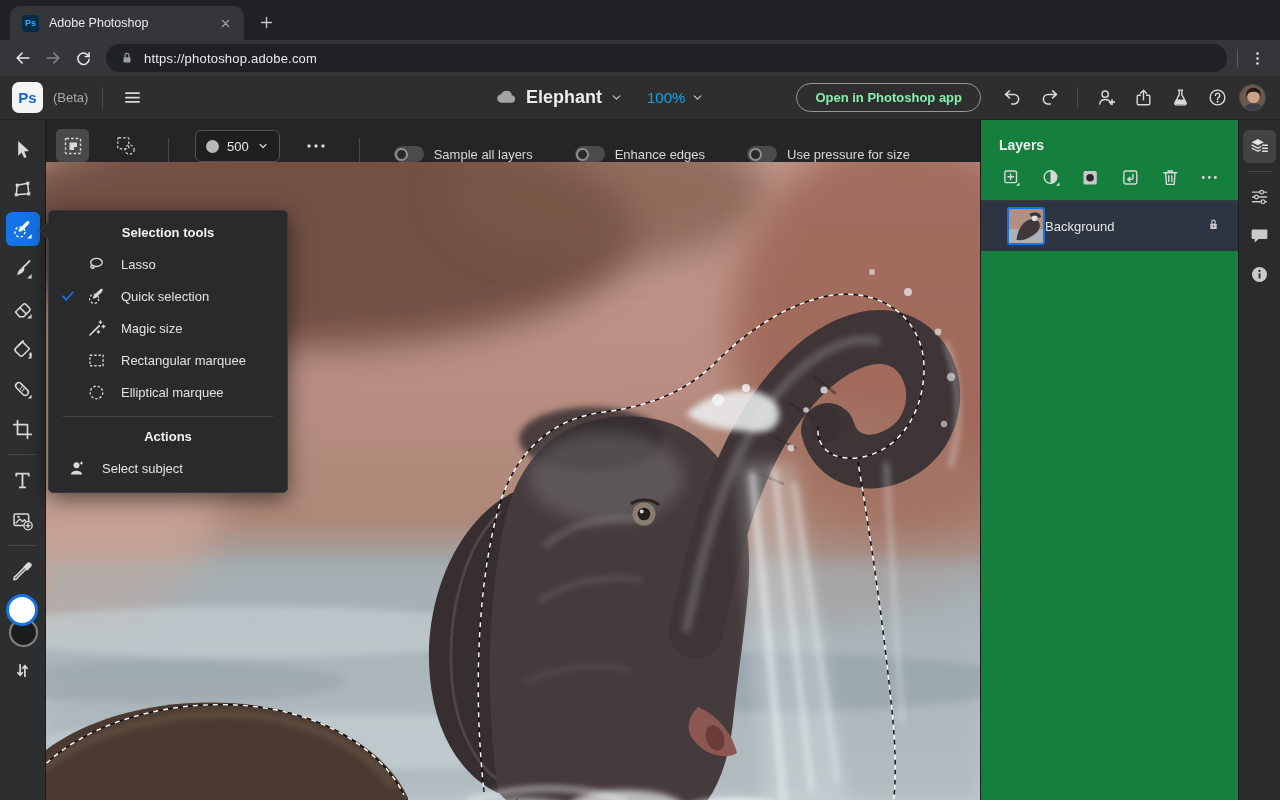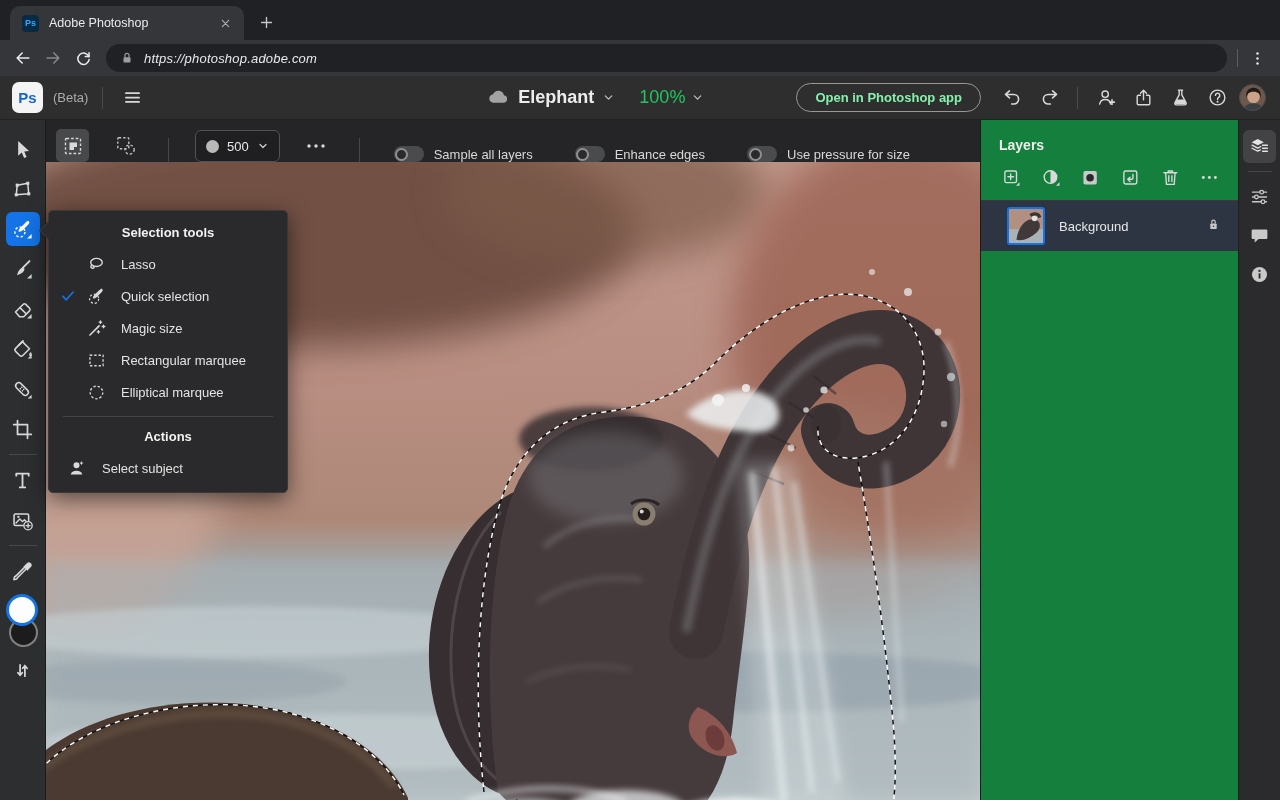--- a/index.html
+++ b/index.html
@@ -13,35 +13,35 @@
   .tab { width:234px; height:34px; background:#35363a; border-radius:10px 10px 0 0;
          display:flex; align-items:center; padding:0 10px 0 12px; }
   .tab-fav { width:17px; height:17px; border-radius:4px; background:#072a45; color:#31a8ff;
              font-size:9px; font-weight:bold; display:flex; align-items:center; justify-content:center; flex:0 0 auto;}
   .tab-title { flex:1; margin-left:10px; font-size:12.5px; color:#e8eaed; white-space:nowrap; overflow:hidden;}
   .tab-close { width:18px; height:18px; display:flex; align-items:center; justify-content:center; border-radius:50%; }
   .newtab { width:28px; height:28px; margin:0 0 4px 8px; display:flex; align-items:center; justify-content:center; border-radius:50%;}
   .toolbar { height:36px; background:#35363a; display:flex; align-items:center; padding:0 8px; flex:0 0 auto;}
   .nav-ic { width:30px; height:30px; display:flex; align-items:center; justify-content:center; border-radius:50%; flex:0 0 auto;}
   .urlpill { flex:1; height:28px; background:#202124; border-radius:14px; margin:0 6px 0 8px;
-             display:flex; align-items:center; padding:0 14px;font-style:italic; }
+             display:flex; align-items:center; padding:0 14px; }
   .url { font-size:13px; color:#e8eaed; margin-left:10px; letter-spacing:.2px;}
   .bar-div { width:1px; height:18px; background:#5a5d61; margin:0 4px; }
 
   
   .ps-header { height:44px; background:#2e2e2f; display:flex; align-items:center; padding:0 14px 0 8px; flex:0 0 auto; border-bottom:1px solid #222;}
   .ps-logo { width:31px; height:31px; background:#f4f4f4; border-radius:7px; color:#1666cb;
              font-weight:bold; font-size:15px; display:flex; align-items:center; justify-content:center; margin-left:4px;}
   .beta { color:#ababab; font-size:13px; margin-left:10px; }
   .hdr-div { width:1px; height:22px; background:#4b4b4d; margin:0 14px; }
   .iconbtn { width:30px; height:30px; display:flex; align-items:center; justify-content:center; border-radius:4px; flex:0 0 auto;}
   .doc-group { display:flex; align-items:center; gap:8px; margin-left:auto; }
   .doc-name { font-size:18px; color:#ececec; font-weight:bold; }
   .zoom-group { display:flex; align-items:center; gap:6px; margin-left:24px; }
-  .zoom-val { font-size:18px; color:#22c55e; }
+  .zoom-val { font-size:15px; color:#0ea5e9; }
   .open-btn { margin-left:92px; border:1.5px solid #979797; border-radius:999px; padding:6px 18px;
               font-size:13px; font-weight:bold; color:#86efac; background:transparent; white-space:nowrap;}
   .hdr-icons { display:flex; align-items:center; gap:7px; margin-left:16px;}
   .avatar { width:27px; height:27px; border-radius:50%; overflow:hidden; flex:0 0 auto; border:1px solid #555;}
 
   
   .mainrow { flex:1; display:flex; min-height:0; }
   .tool-rail { width:46px; background:#2d2e30; border-right:1px solid rgba(0,0,0,.4);
                display:flex; flex-direction:column; align-items:center; padding-top:12px; gap:6px; flex:0 0 auto;}
   .tbtn { width:34px; height:34px; display:flex; align-items:center; justify-content:center; border-radius:6px; flex:0 0 auto;}
@@ -96,21 +96,21 @@
   
   .layers-panel { width:258px; background:#15803d; border-left:1px solid #1c1c1e; display:flex;
                   flex-direction:column; flex:0 0 auto;}
   .lp-title { font-size:14px; font-weight:bold; color:#ececec; padding:17px 18px 12px 18px;}
   .lp-iconrow { display:flex; align-items:center; gap:19px; padding:2px 18px 12px 20px;}
   .lp-iconrow svg { width:21px; height:21px; }
   .lp-div { height:1px; background:#3a3a3c; }
   .layer-row { height:50px; display:flex; align-items:center; background:#2c3541; padding:0 16px 0 26px;}
   .layer-thumb { width:38px; height:38px; border:2px solid #1473e6; border-radius:3px; overflow:hidden; flex:0 0 auto;}
   .layer-thumb svg { display:block; width:100%; height:100%; }
-  .layer-name { flex:1; margin-left:14px; font-size:13px; color:#e6e6e6; }
+  .layer-name { flex:1; font-size:13px; color:#e6e6e6; }
   .layer-lock svg { width:17px; height:17px; }
 
   
   .right-rail { width:42px; background:#2b2b2d; border-left:1px solid #1f1f21; display:flex;
                 flex-direction:column; align-items:center; padding-top:10px; gap:6px; flex:0 0 auto;}
   .rbtn { width:33px; height:33px; border-radius:6px; display:flex; align-items:center; justify-content:center;}
   .rbtn.active { background:#434345; }
   .rbtn svg { width:21px; height:21px; }
   .rrail-div { width:24px; height:1px; background:#47484a; margin:2px 0;}
 

